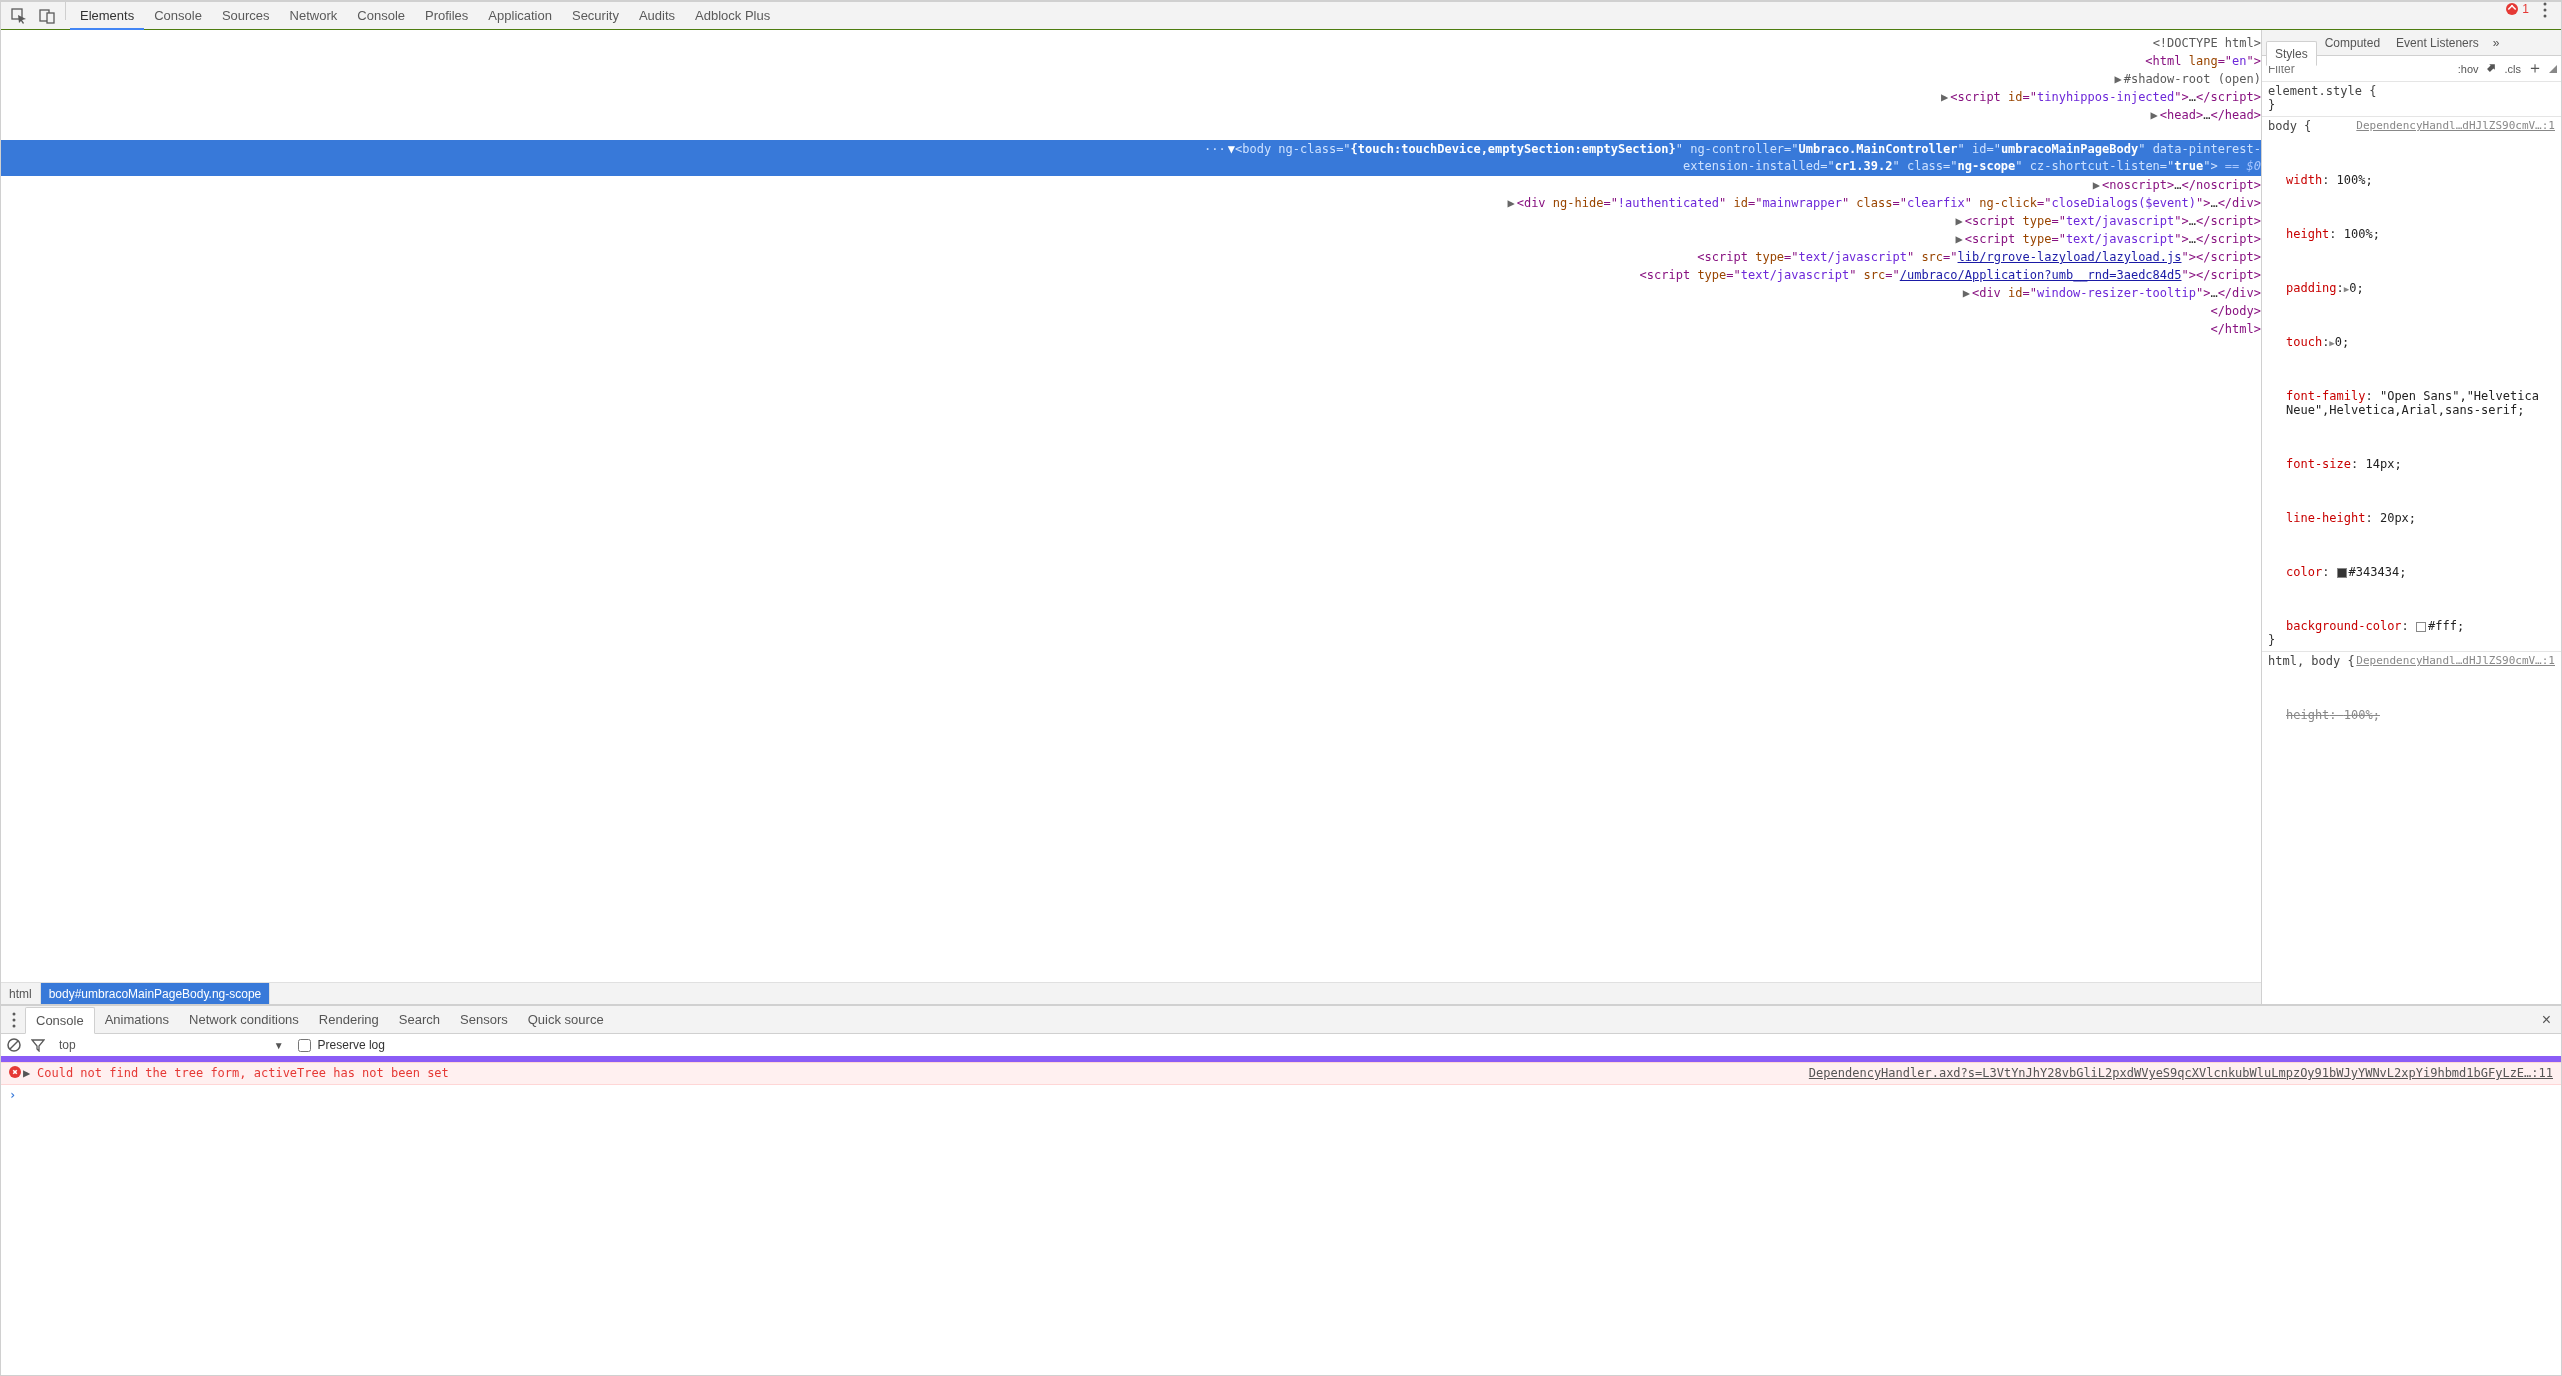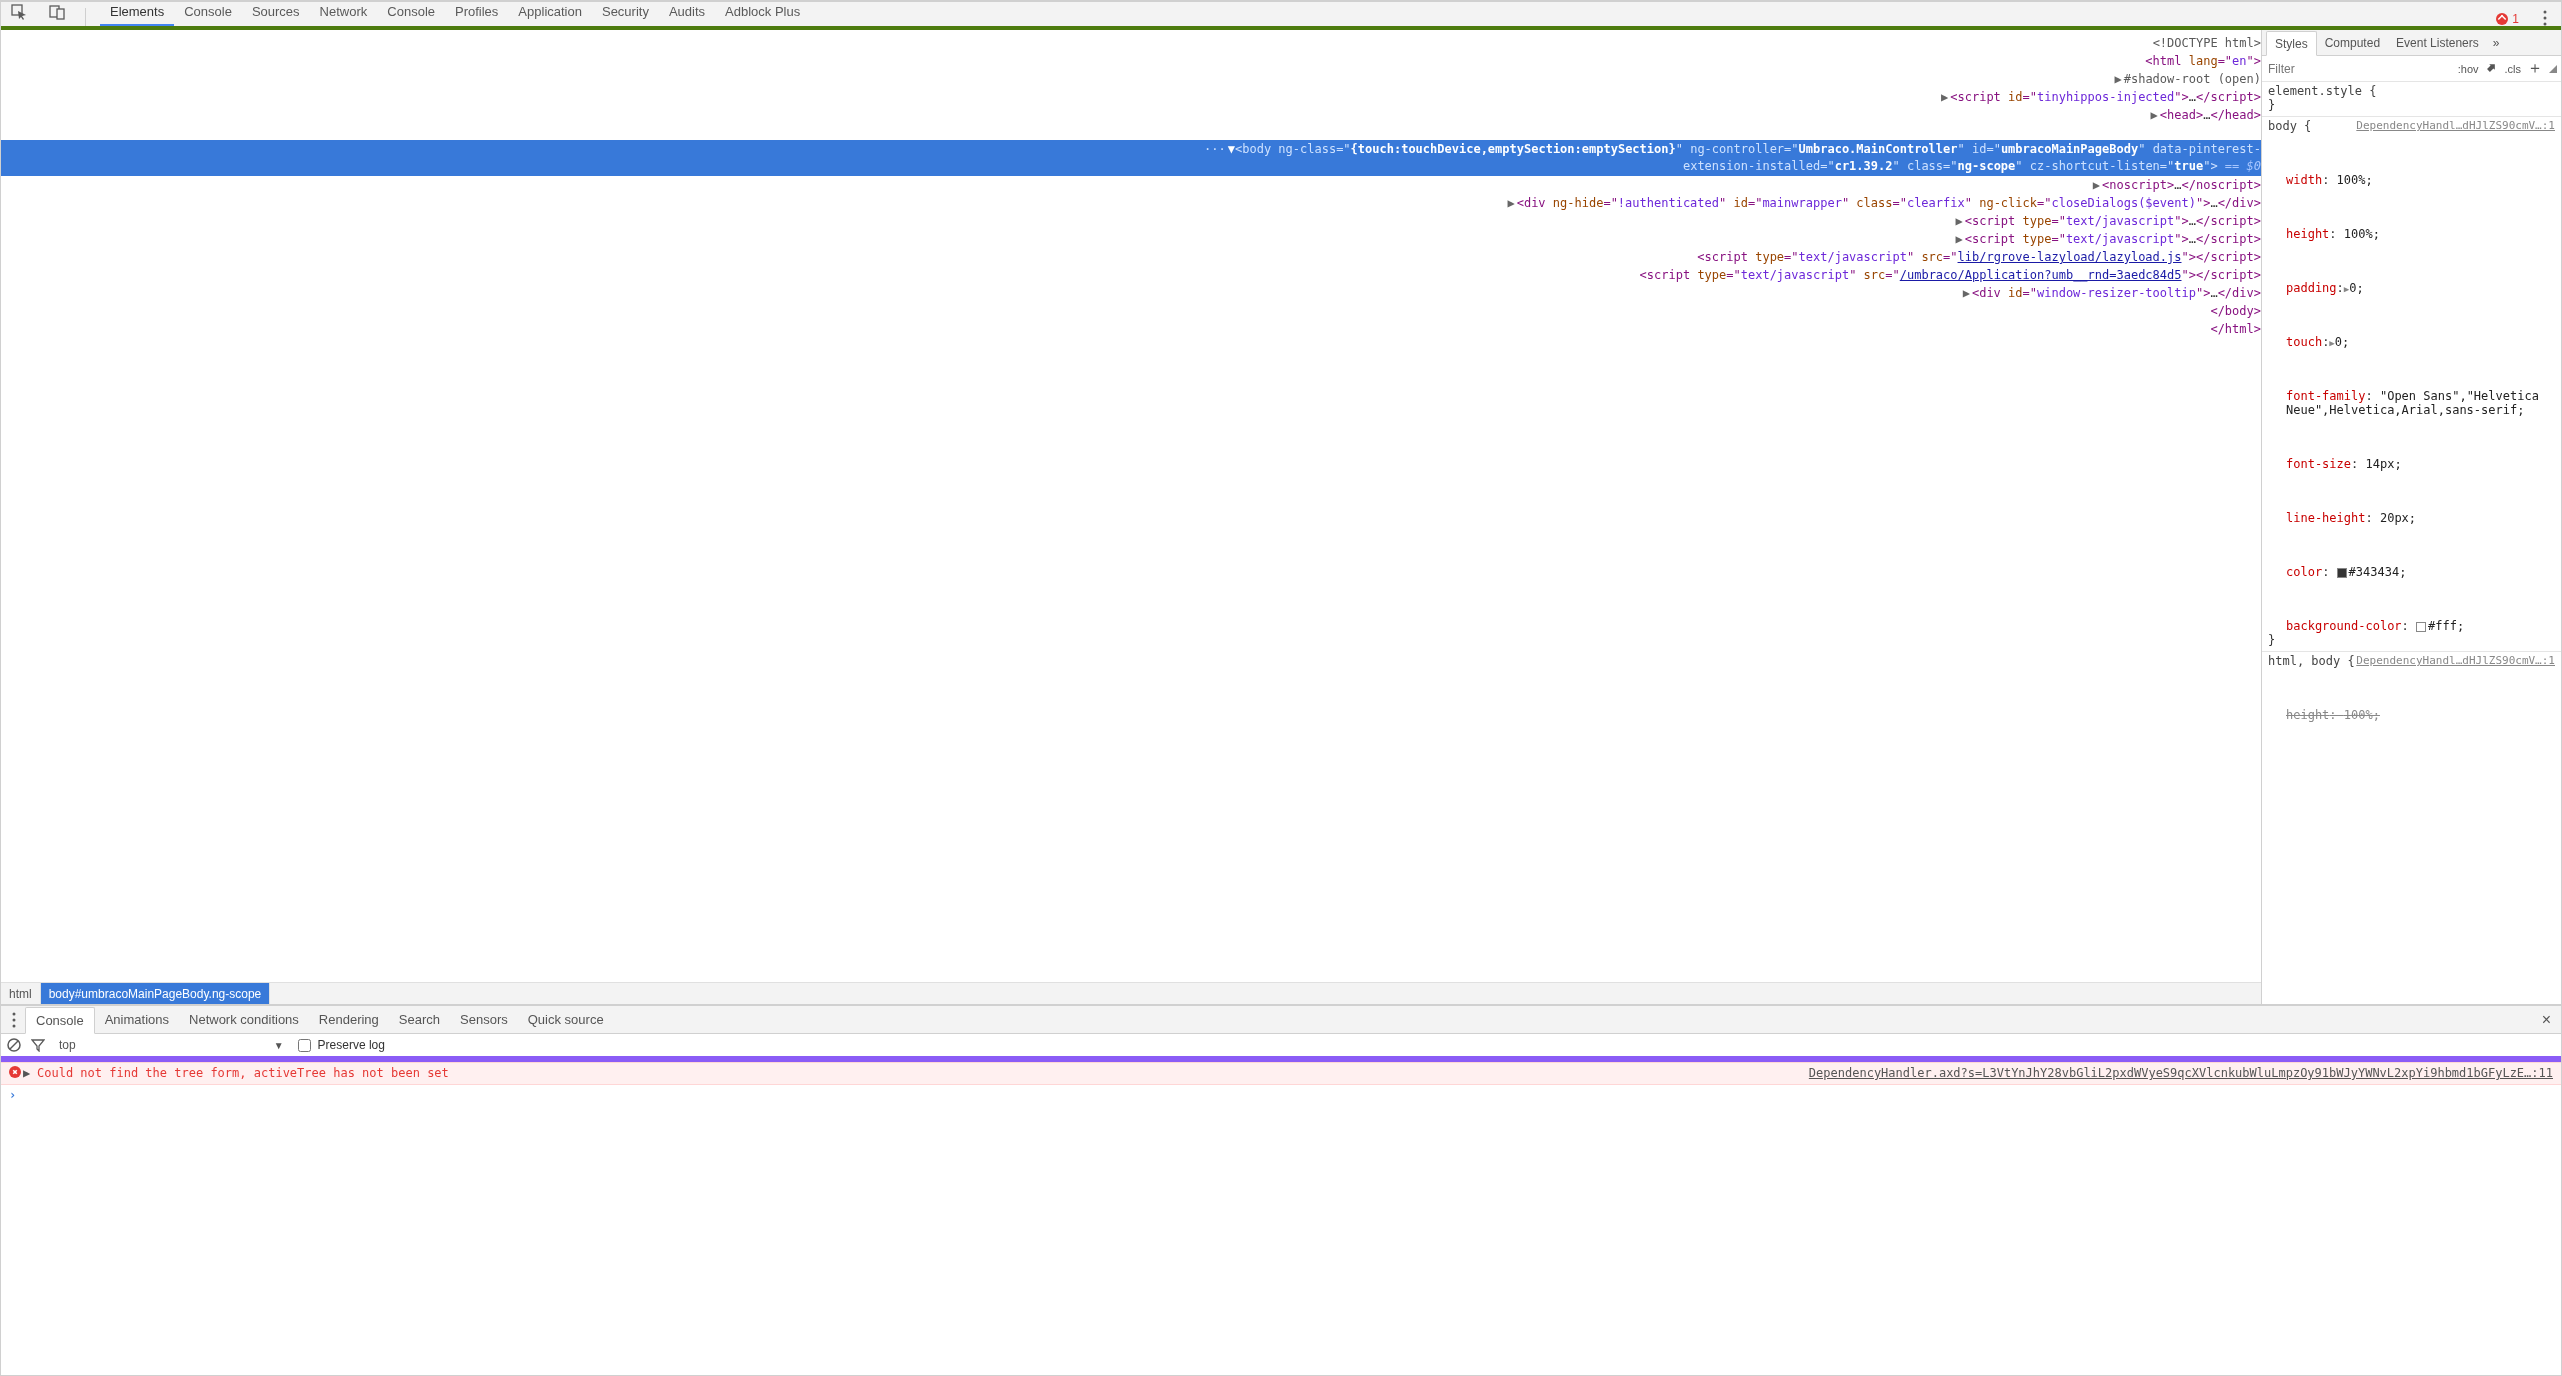--- a/index.html
+++ b/index.html
@@ -15,26 +15,26 @@
   .devtools {
     display: flex;
     flex-direction: column;
     height: 100vh;
     border: 1px solid #d0d0d0;
     border-top: 2px solid #d0d0d0;
   }
   
   .top-toolbar {
     display: flex;
-    align-items: flex-end;
+    align-items: flex-start;
     height: 28px;
-    border-bottom: 4px solid #4d7c0f;
+    border-bottom: 1px solid #4d7c0f;
     background: #f3f3f3;
     padding: 0 4px;
-    gap: 10px;
+    gap: 0;
   }
   .top-toolbar .icon-btn {
     width: 28px; height: 28px;
     display: flex; align-items: center; justify-content: center;
     cursor: pointer;
     color: #5a5a5a;
   }
   .top-toolbar .sep {
     width: 1px; height: 18px;
     background: #cfcfcf;
@@ -155,21 +155,21 @@
     height: 100%;
     display: flex; align-items: center;
     color: #555; cursor: pointer;
     font-size: 12px;
   }
   .styles-tab.active {
     background: #fff;
     border: 1px solid #d0d0d0;
     border-bottom: 1px solid #fff;
     border-top-left-radius: 2px; border-top-right-radius: 2px;
-    position: relative; top: 1px;
+    position: relative; top: 11px;
   }
   .styles-tab.more { padding: 0 6px; }
   .filter-row {
     display: flex; align-items: center;
     height: 26px;
     border-bottom: 1px solid #e5e5e5;
     padding: 0 4px;
     gap: 6px;
     color: #555;
   }

